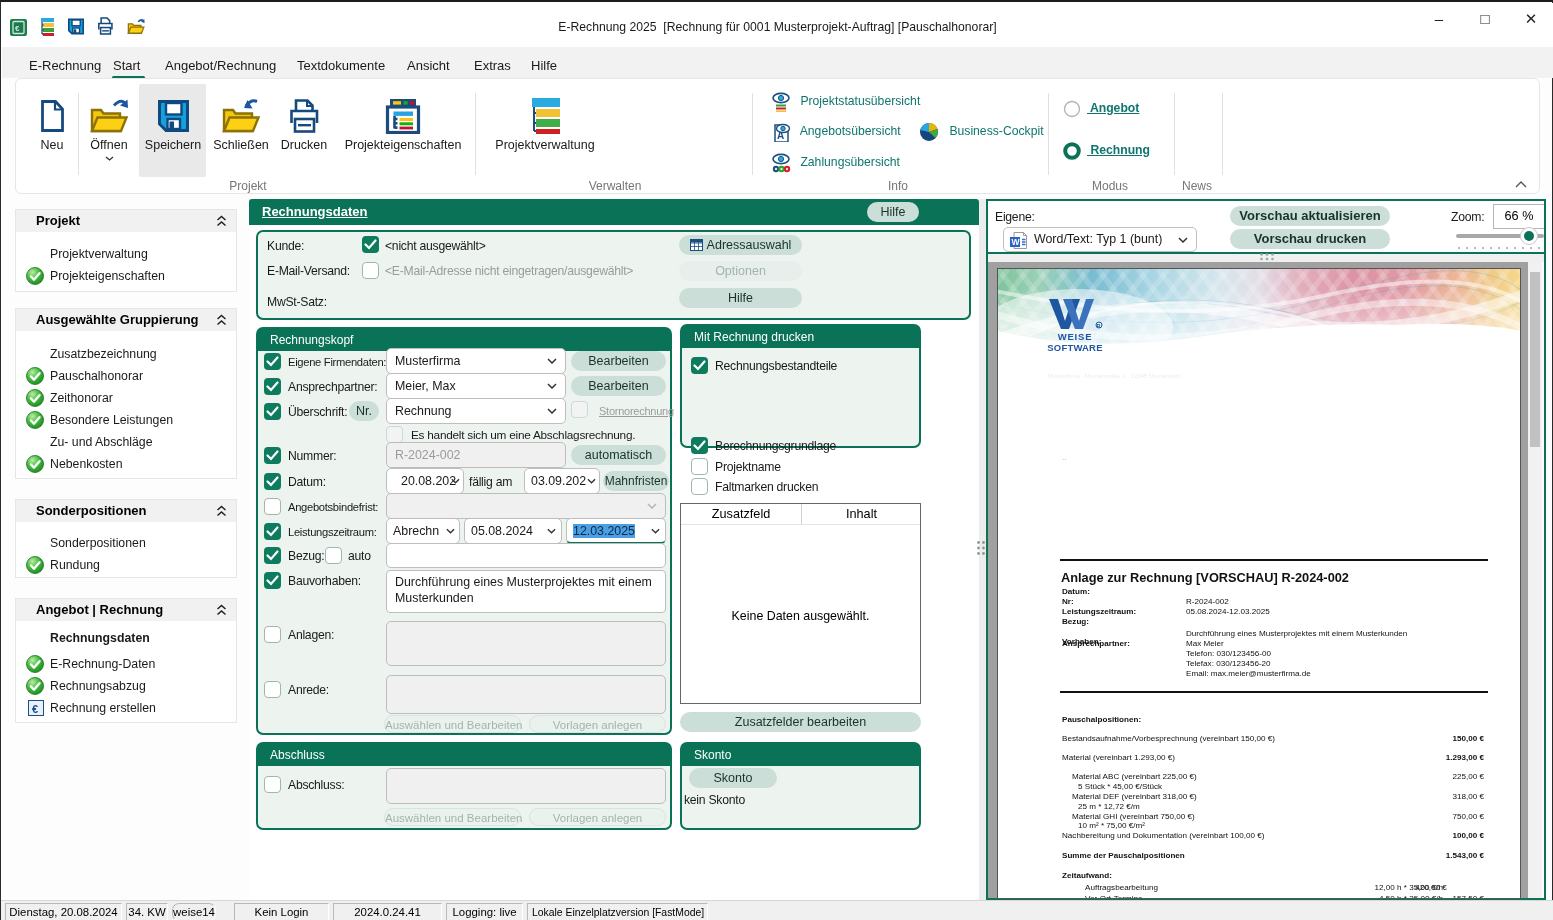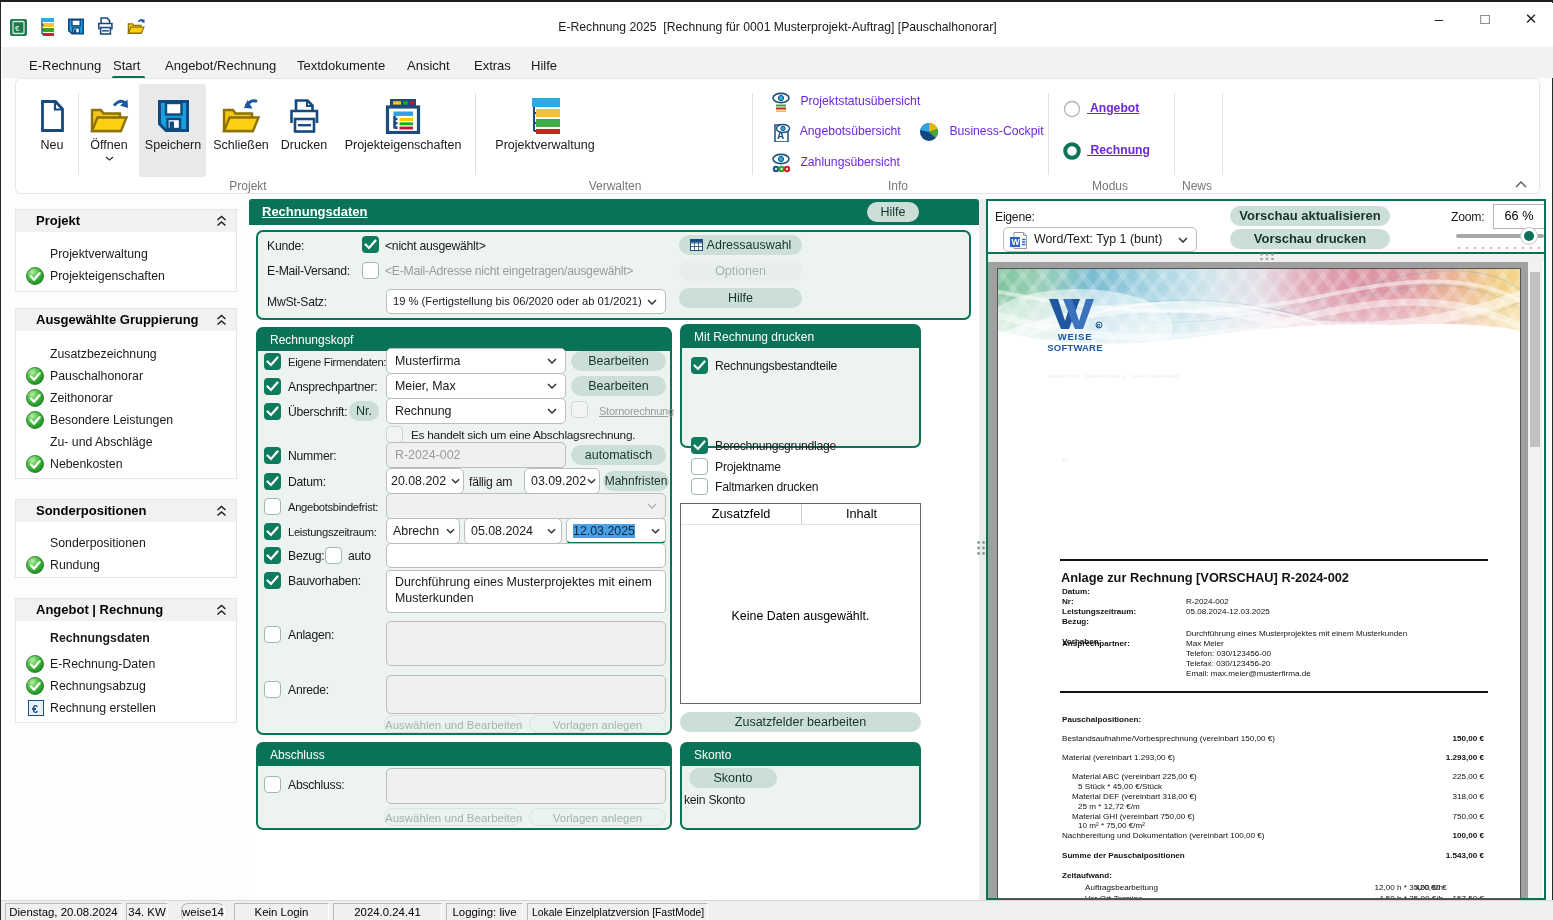--- a/index.html
+++ b/index.html
@@ -14,21 +14,21 @@
 #menubar { position:absolute; left:1px; top:45px; width:1551px; height:31px; background:#f2f2f2; }
 .mtab { position:absolute; top:11px; font-size:13px; color:#1a1a1a; }
 .mtab.active { }
 #start-underline { position:absolute; left:110px; top:29px; width:33px; height:3px; background:#0a7257; border-radius:2px; }
 
 #ribbon { position:absolute; left:14px; top:76px; width:1525px; height:116px; background:#ffffff; border:1px solid #e6e6e6; border-radius:6px; }
 .rlabel { position:absolute; font-size:12px; color:#767676; top:100px; text-align:center; }
 .rbitem { position:absolute; top:18px; text-align:center; font-size:12.5px; color:#1a1a1a; }
 .rbitem .icbox { height:38px; display:flex; align-items:center; justify-content:center; margin-bottom:3px; }
 .rsep { position:absolute; top:14px; width:1px; height:82px; background:#e0e0e0; }
-.smallitem { position:absolute; font-size:12.2px; color:#6d28d9; height:20px; line-height:20px; }
+.smallitem { position:absolute; font-size:12.2px; color:#0f766e; height:20px; line-height:20px; }
 .smallitem svg { vertical-align:middle; margin-right:6px; }
 
 .spanel { position:absolute; left:14px; width:222px; background:#ffffff; border:1px solid #e6e6e6; }
 .sphead { height:22px; background:#f1f1f1; font-size:13px; font-weight:bold; color:#000; line-height:22px; padding-left:20px; position:relative; }
 .sphead .chev { position:absolute; right:9px; top:5px; line-height:0; }
 .sitem { position:relative; height:22px; font-size:12.3px; color:#1a1a1a; line-height:22px; padding-left:34px; }
 .sitem.bold { font-weight:bold; }
 .scheck { position:absolute; left:10px; top:2px; }
 
 #mainform { position:absolute; left:248px; top:197px; width:730px; height:701px; background:#ffffff; }
@@ -360,25 +360,20 @@
     <div class="cb on" style="left:113px; top:37px;">
         <svg width="13" height="11" viewBox="0 0 13 11">
           <path d="M1.5 5.5 l3.5 3.5 l6.5 -7.5" fill="none" stroke="#fff" stroke-width="2.2" stroke-linecap="round"></path>
         </svg>
       </div>
     <div class="flabel" style="left:136px; top:40px;">&lt;nicht ausgewählt&gt;</div>
     <div class="flabel" style="left:18px; top:65px;">E-Mail-Versand:</div>
     <div class="cb off" style="left:113px; top:63px;"></div>
     <div class="flabel grey" style="left:136px; top:65px;">&lt;E-Mail-Adresse nicht eingetragen/ausgewählt&gt;</div>
     <div class="flabel" style="left:18px; top:96px;">MwSt-Satz:</div>
-    <div class="combo" style="left:137px; top:90px; width:280px; height:25px; line-height:23px; font-size:11.2px; white-space:nowrap; padding-left:6px;">19 % (Fertigstellung bis 06/2020 oder ab 01/2021)<span class="chev">
-          <svg width="10" height="6" viewBox="0 0 10 6">
-            <path d="M1 1 l4 4 l4-4" fill="none" stroke="#333" stroke-width="1.5"></path>
-          </svg>
-        </span></div>
     <div class="pill" style="left:430px; top:36px; width:123px; height:20px; line-height:20px;"><svg width="13" height="12" viewBox="0 0 13 12" style="vertical-align:-2px; margin-right:4px;">
           <rect x="0.5" y="0.5" width="12" height="11" fill="#fff" stroke="#1b4f82"></rect>
           <rect x="0.5" y="0.5" width="12" height="3" fill="#1b4f82"></rect>
           <path d="M4.5 1 v11 M8.5 1 v11 M0 4 h13 M0 7.5 h13" stroke="#1b4f82" stroke-width="0.8"></path>
         </svg>Adressauswahl</div>
     <div class="pill dis" style="left:430px; top:62px; width:123px; height:20px; line-height:20px;">Optionen</div>
     <div class="pill" style="left:430px; top:89px; width:123px; height:20px; line-height:20px;">Hilfe</div>
 
     <div class="gbox" style="left:7px; top:128px; width:416px; height:408px;">
         <div class="ghead">Rechnungskopf</div>
@@ -436,21 +431,21 @@
     <div class="flabel" style="left:39px; top:250px;">Nummer:</div>
     <div class="combo dis" style="left:137px; top:243px; width:180px; height:26px; line-height:24px;">R-2024-002</div>
     <div class="pill" style="left:322px; top:246px; width:95px; height:20px; line-height:20px;">automatisch</div>
 
     <div class="cb on" style="left:15px; top:274px;">
         <svg width="13" height="11" viewBox="0 0 13 11">
           <path d="M1.5 5.5 l3.5 3.5 l6.5 -7.5" fill="none" stroke="#fff" stroke-width="2.2" stroke-linecap="round"></path>
         </svg>
       </div>
     <div class="flabel" style="left:39px; top:276px;">Datum:</div>
-    <div class="combo" style="left:137px; top:269px; width:78px; height:26px; line-height:24px; padding-left:4px;">20.08.202<span class="chev" style="right:3px;">
+    <div class="combo" style="left:137px; top:269px; width:78px; height:26px; line-height:24px; padding-left:14px;">20.08.202<span class="chev" style="right:3px;">
           <svg width="9" height="6" viewBox="0 0 10 6">
             <path d="M1 1 l4 4 l4-4" fill="none" stroke="#333" stroke-width="1.5"></path>
           </svg>
         </span></div>
     <div class="flabel" style="left:220px; top:276px;">fällig am</div>
     <div class="combo" style="left:275px; top:269px; width:76px; height:26px; line-height:24px; padding-left:6px;">03.09.202<span class="chev" style="right:3px;">
           <svg width="9" height="6" viewBox="0 0 10 6">
             <path d="M1 1 l4 4 l4-4" fill="none" stroke="#333" stroke-width="1.5"></path>
           </svg>
         </span></div>
@@ -780,19 +775,19 @@
       <g stroke="#9d9d9d" stroke-width="1.5">
         <path d="M16 1 L1 16"></path>
         <path d="M16 6 L6 16"></path>
         <path d="M16 11 L11 16"></path>
       </g>
     </svg>
 
   <div id="statusbar">
     <div class="scell" style="left:4px; width:117px;">Dienstag, 20.08.2024</div>
     <div class="scell" style="left:125px; width:42px;">34. KW</div>
-    <div class="scell" style="left:180px; width:44px;border-radius:7px;">weise14</div>
+    <div class="scell" style="left:171px; width:44px;border-radius:7px;">weise14</div>
     <div class="scell" style="left:233px; width:95px;">Kein Login</div>
     <div class="scell" style="left:332px; width:109px;">2024.0.24.41</div>
     <div class="scell" style="left:445px; width:77px;">Logging: live</div>
     <div class="scell" style="left:526px; width:181px; text-align:left; padding-left:4px; font-size:10.4px;">Lokale Einzelplatzversion [FastMode]</div>
   </div>
 </div>
 
 </body></html>

